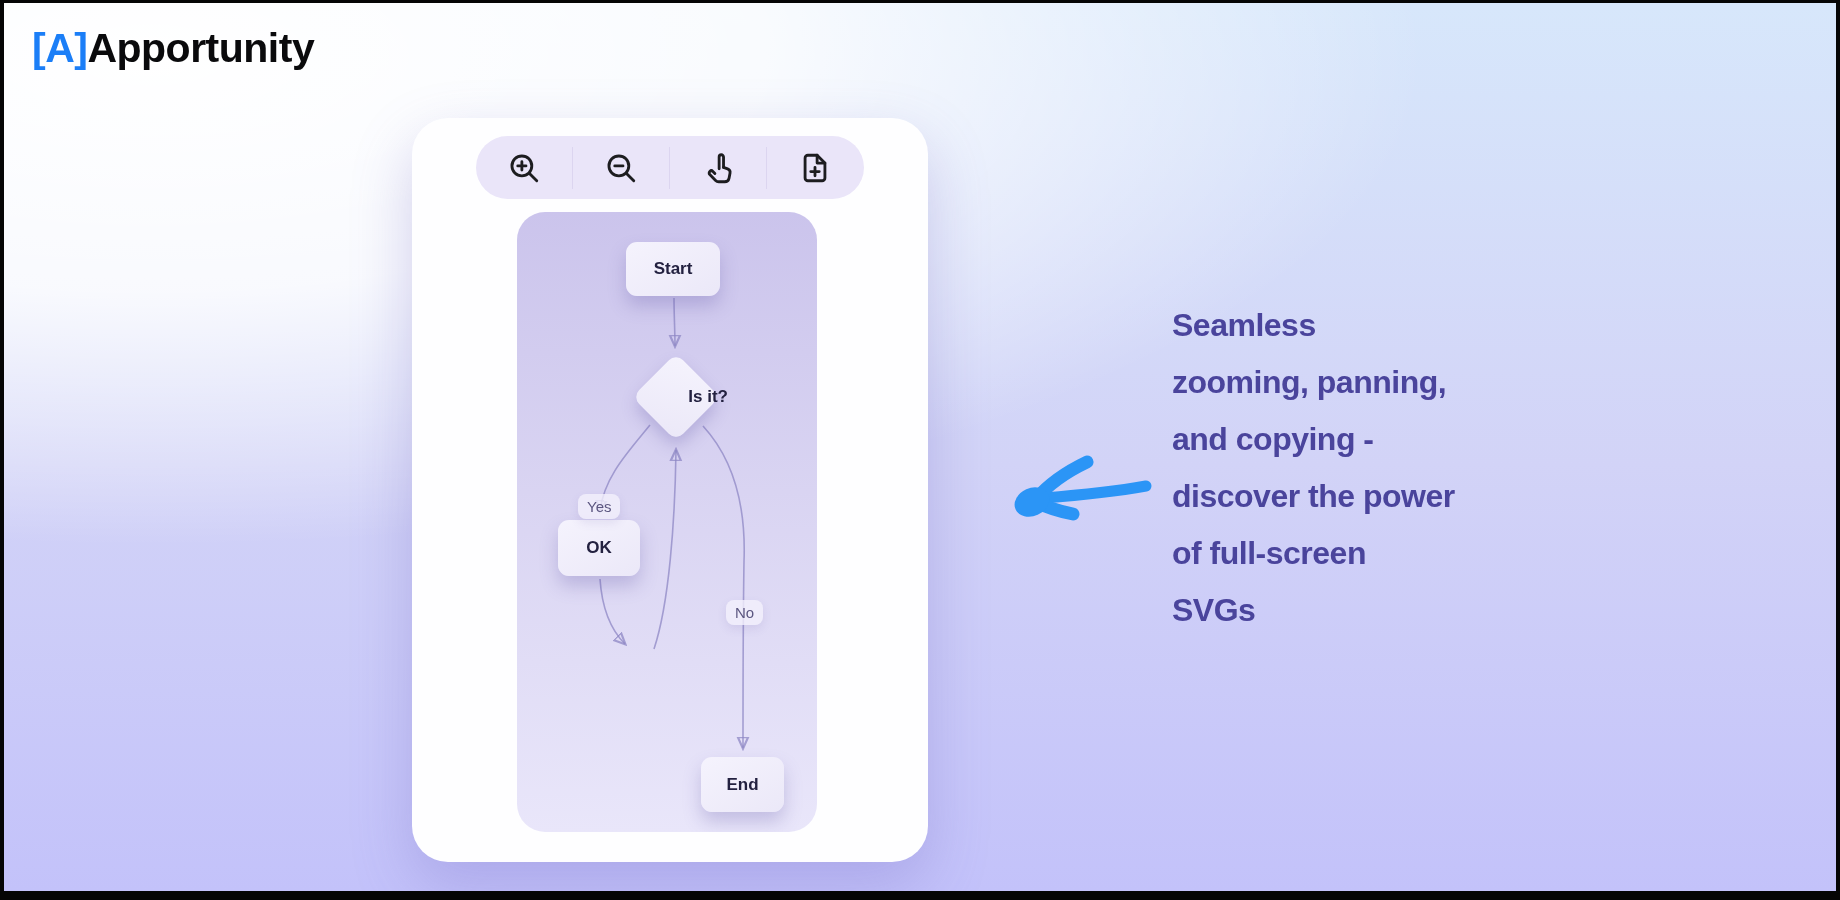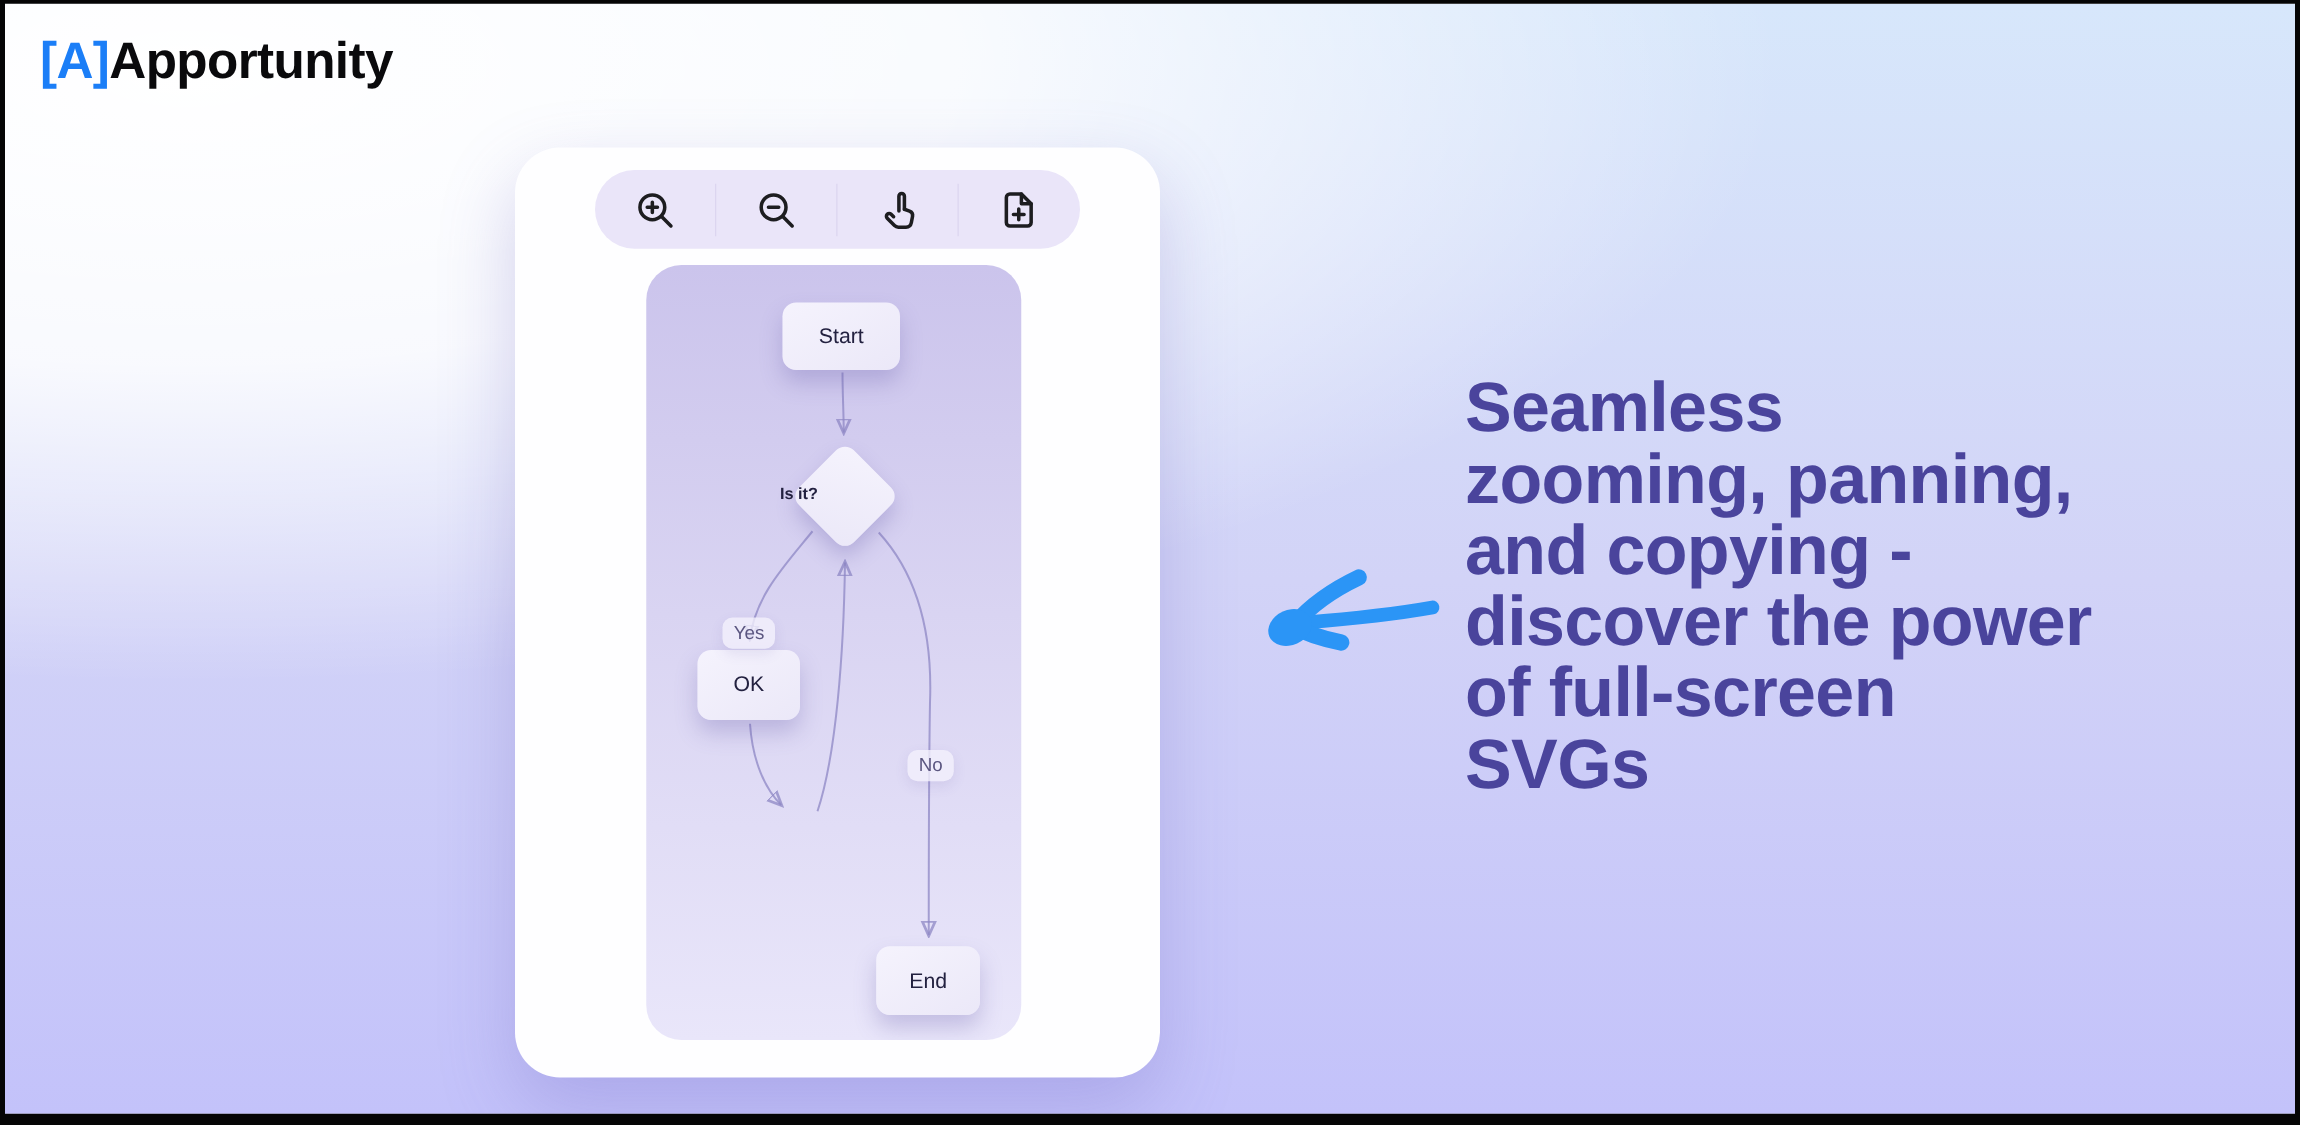--- a/index.html
+++ b/index.html
@@ -61,57 +61,57 @@
   }
   .edges { position: absolute; left: 0; top: 0; width: 300px; height: 620px; z-index: 1; }
   .edges path { stroke: #8d87c4; stroke-opacity: 0.75; stroke-width: 1.6; fill: none; }
 
   .node {
     position: absolute; z-index: 2;
     background: linear-gradient(150deg, #f5f3fd 0%, #ebe8f8 100%);
     border-radius: 11px;
     box-shadow: 0 10px 18px rgba(96, 85, 165, 0.28);
     display: flex; align-items: center; justify-content: center;
-    font-size: 17px; font-weight: 400; color: #232140;
+    font-size: 17px; font-weight: 700; color: #232140;
   }
   .node-start   { left: 109px; top:  30px; width:  94px; height: 54px; }
   .node-ok      { left:  41px; top: 308px; width:  82px; height: 56px; }
   .node-rethink { left:  62px; top: 441px; width: 119px; height: 56px; }
   .node-end     { left: 184px; top: 545px; width:  83px; height: 55px; }
 
   .diamond {
     position: absolute; z-index: 2;
     left: 128px; top: 154px; width: 62px; height: 62px;
     transform: rotate(45deg);
     background: linear-gradient(150deg, #f5f3fd 0%, #ebe8f8 100%);
     border-radius: 10px;
     box-shadow: 6px 6px 16px rgba(96, 85, 165, 0.28);
   }
   .diamond-label {
     position: absolute; z-index: 3;
     left: 107px; top: 175px; width: 104px;
-    text-align: left;
-    font-size: 13px; font-weight: 700; color: #232140;
+    text-align: right;
+    font-size: 17px; font-weight: 700; color: #232140;
   }
 
   .edge-label {
     position: absolute; z-index: 3;
     background: rgba(243, 241, 252, 0.78);
     border-radius: 8px;
     padding: 4px 9px;
     font-size: 15px; font-weight: 400; color: #5b5680;
     box-shadow: 0 4px 10px rgba(96, 85, 165, 0.12);
   }
   .label-yes { left: 61px;  top: 254px; margin-top: 28px; }
   .label-no  { left: 209px; top: 388px; }
 
   
   .headline {
     position: absolute; left: 1168px; top: 294px;
-    font-size: 56px; line-height: 57px; font-weight: 700;
+    font-size: 32px; line-height: 57px; font-weight: 700;
     color: #4a449c; letter-spacing: -0.5px;
     white-space: nowrap;
   }
 
   
   .hand-arrow { position: absolute; left: 982px; top: 438px; width: 168px; height: 80px; }
   .hand-arrow .stroke { stroke: #2b95f6; fill: none; stroke-linecap: round; stroke-linejoin: round; }
   .hand-arrow .fill { fill: #2b95f6; }
 </style>
 </head>

